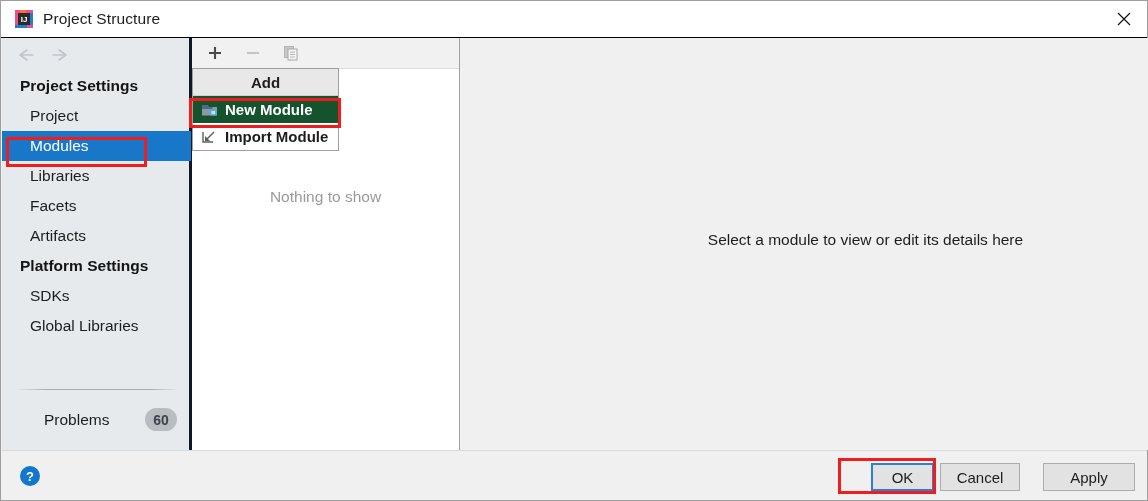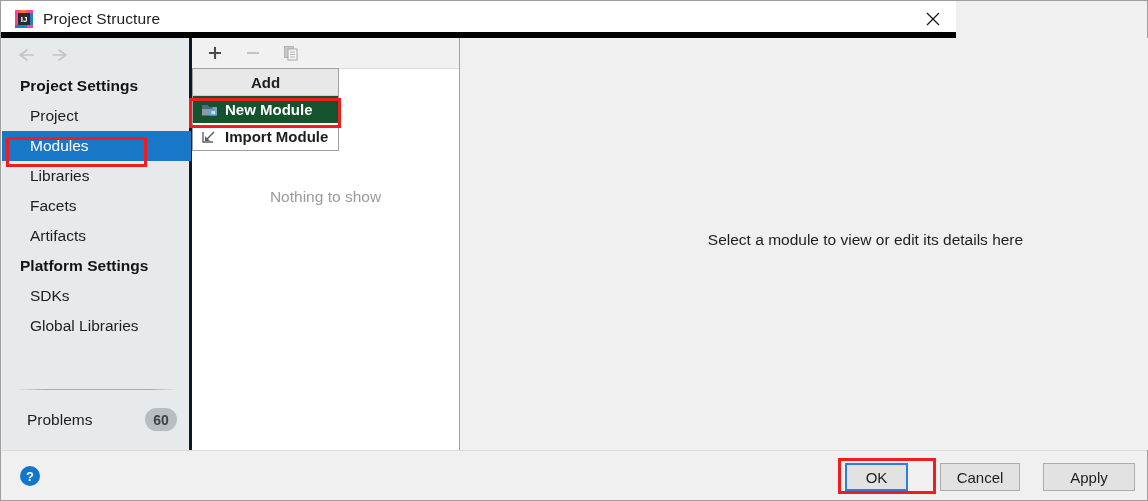--- a/index.html
+++ b/index.html
@@ -14,23 +14,23 @@
   #dialog {
     position: relative;
     width: 1148px; height: 501px;
     background: #f0f0f0;
     border: 1px solid #9e9e9e;
   }
 
   
   #titlebar {
     position: absolute; left: 0; top: 0;
-    width: 955px; height: 37px;
+    width: 1146px; height: 37px;
     background: #ffffff;
-    border-bottom: 6px solid #000000;
+    border-bottom: 1px solid #000000;
     padding-left: 32px;
   }
   #app-icon {
     position: absolute; left: 13px; top: 8px;
     width: 20px; height: 20px;
   }
   #title-text {
     position: absolute; left: 42px; top: 9px;
     font-size: 15.5px; color: #1d1d1d;
     letter-spacing: .1px;
@@ -75,21 +75,21 @@
   }
   #sidebar-divider {
     position: absolute; left: 14px; top: 351px;
     width: 163px; height: 1px;
     background: linear-gradient(to right, #e6eaed, #a8adb2 18%, #a8adb2 82%, #e6eaed);
   }
   #problems-row {
     position: absolute; left: 0; top: 366px;
     width: 189px; height: 32px;
     display: flex; align-items: center;
-    padding-left: 25px;
+    padding-left: 42px;
     cursor: default;
   }
   #problems-label { font-size: 15.5px; color: #1d1d1d; }
   #problems-badge {
     position: absolute; right: 14px; top: 4px;
     min-width: 32px; height: 23px;
     background: #b8bdc2; color: #3d4348;
     border-radius: 12px;
     font-size: 14px; font-weight: bold;
     display: flex; align-items: center; justify-content: center;
@@ -173,21 +173,21 @@
   .dlg-btn {
     position: absolute; top: 12px;
     height: 28px;
     background: #e2e2e2;
     border: 1px solid #adadad;
     font-size: 15px; color: #1d1d1d;
     font-family: "Liberation Sans", sans-serif;
     display: flex; align-items: center; justify-content: center;
     cursor: default;
   }
-  #ok-btn   { left: 843px; width: 63px; border: 2px solid #2d7fd3; background:#e2e2e2; }
+  #ok-btn   { left: 869px; width: 63px; border: 2px solid #2d7fd3; background:#e2e2e2; }
   #cancel-btn { left: 938px; width: 80px; }
   #apply-btn  { left: 1041px; width: 92px; }
 
   
   .redbox {
     position: absolute;
     border: 3px solid #ef1d1d;
     pointer-events: none;
     z-index: 60;
   }

